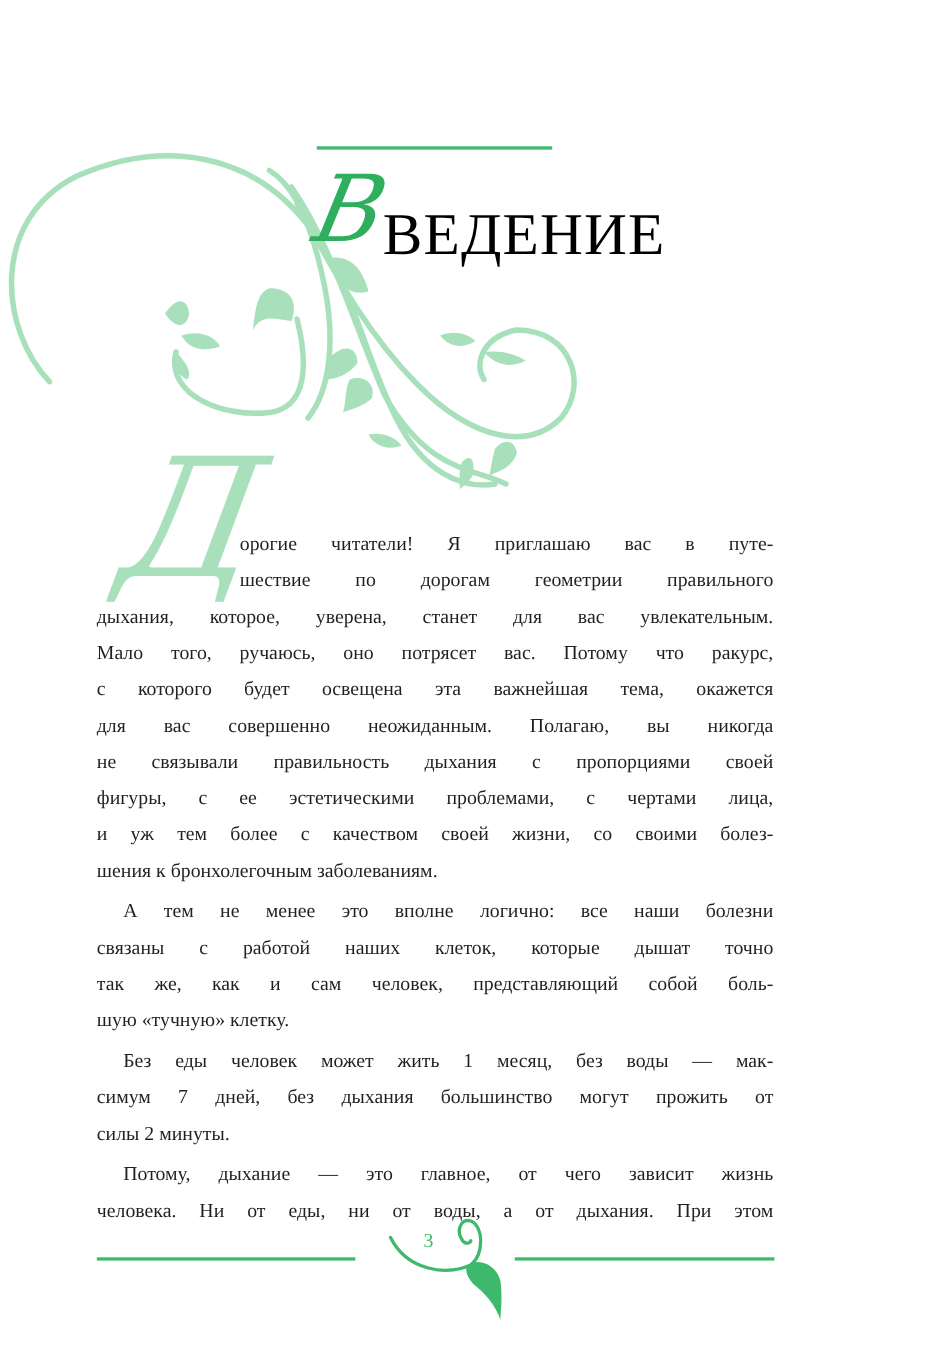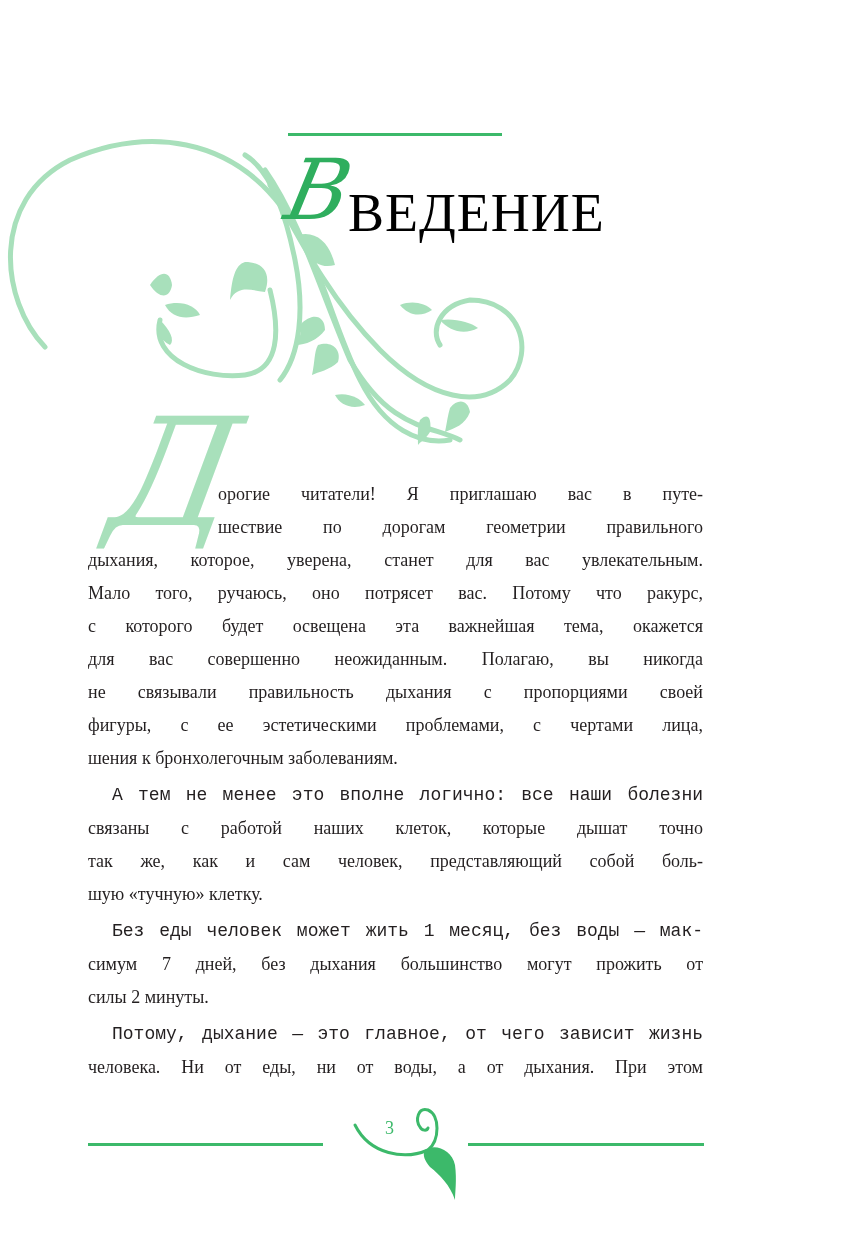--- a/index.html
+++ b/index.html
@@ -11,21 +11,21 @@
     .title-initial { position:absolute; left:0; top:0; font-family:"DejaVu Serif", serif; font-style:italic;
       font-size:84px; color:#2fae5e; line-height:1; transform:skewX(-12deg); }
     .title-rest { position:absolute; left:60px; top:38px; font-family:"Liberation Serif", serif;
       font-size:54px; color:#000000; letter-spacing:1px; line-height:1; white-space:nowrap; }
     .dropcap { position:absolute; left:115px; top:398px; font-family:"DejaVu Serif", serif; font-style:italic;
       font-size:150px; line-height:1; color:#a8e0bb; transform:skewX(-10deg); }
     .body-text { position:absolute; left:88px; top:474px; width:615px; font-size:18px; line-height:33px; }
     .line { display:block; white-space:nowrap; text-align:justify; text-align-last:justify; height:33px; }
     .line.last { text-align-last:left; }
     .indent1 { padding-left:130px; }
-    .para-indent { padding-left:24px;font-family:Liberation Mono, monospace; }
+    .para-indent { padding-left:24px; }
     .para { margin-top:4px; }
     .footer-rule-left { position:absolute; left:88px; top:1143px; width:235px; height:3px; background:#3cb96a; }
     .footer-rule-right { position:absolute; left:468px; top:1143px; width:236px; height:3px; background:#3cb96a; }
     .page-number { position:absolute; left:385px; top:1118px; font-size:18px; color:#3cb96a; }
     .footer-ornament { position:absolute; left:340px; top:1105px; width:130px; height:95px; }
   </style>
 </head>
 <body>
 
 <svg class="swirl" viewBox="0 0 845 1241" xmlns="http://www.w3.org/2000/svg">
@@ -64,20 +64,21 @@
 <div class="body-text">
   <div class="para">
     <span class="line indent1">орогие читатели! Я приглашаю вас в путе-</span>
     <span class="line indent1">шествие по дорогам геометрии правильного</span>
     <span class="line">дыхания, которое, уверена, станет для вас увлекательным.</span>
     <span class="line">Мало того, ручаюсь, оно потрясет вас. Потому что ракурс,</span>
     <span class="line">с которого будет освещена эта важнейшая тема, окажется</span>
     <span class="line">для вас совершенно неожиданным. Полагаю, вы никогда</span>
     <span class="line">не связывали правильность дыхания с пропорциями своей</span>
     <span class="line">фигуры, с ее эстетическими проблемами, с чертами лица,</span>
+    <span class="line">и уж тем более с качеством своей жизни, со своими болез-</span>
     <span class="line last">шения к бронхолегочным заболеваниям.</span>
   </div>
   <div class="para">
     <span class="line para-indent">А тем не менее это вполне логично: все наши болезни</span>
     <span class="line">связаны с работой наших клеток, которые дышат точно</span>
     <span class="line">так же, как и сам человек, представляющий собой боль-</span>
     <span class="line last">шую «тучную» клетку.</span>
   </div>
   <div class="para">
     <span class="line para-indent">Без еды человек может жить 1 месяц, без воды — мак-</span>

